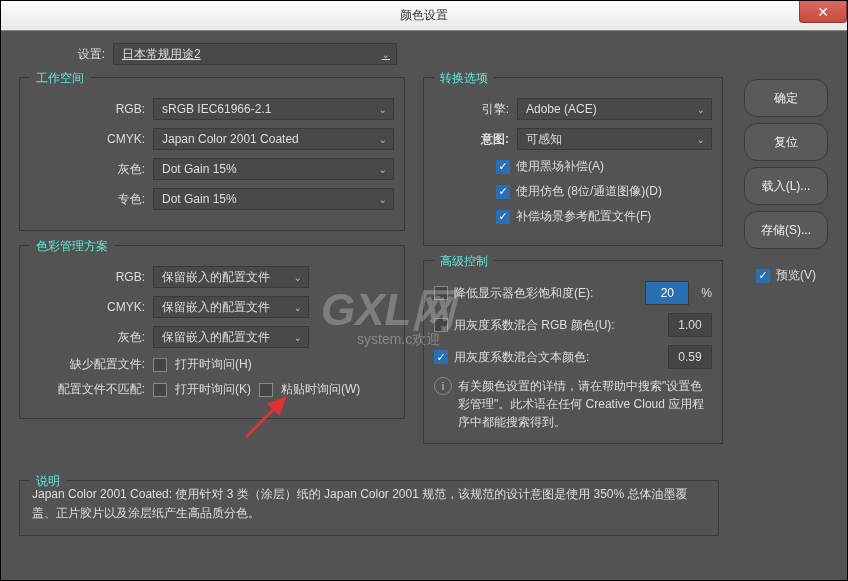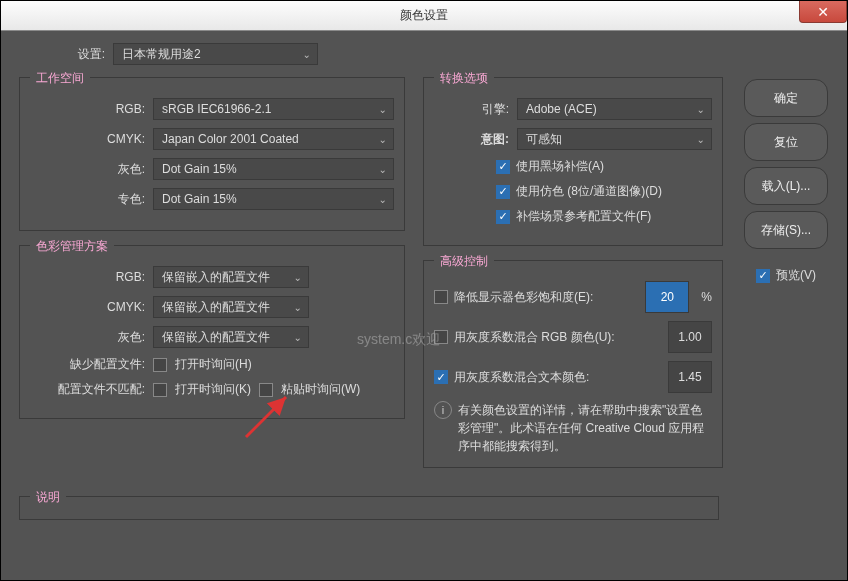--- a/index.html
+++ b/index.html
@@ -12,29 +12,29 @@
 .top-row { display: flex; align-items: center; gap: 8px; margin-bottom: 12px; padding-left: 50px; }
 .label { text-align: right; font-size: 12px; color: #ddd; }
 .dropdown { background: #494949; border: 1px solid #3a3a3a; color: #ddd; font-size: 12px; height: 22px; display: flex; align-items: center; justify-content: space-between; padding: 0 6px 0 8px; cursor: pointer; }
 .dropdown .chev { font-size: 10px; color: #bbb; }
 .columns { display: flex; gap: 18px; }
 .leftcol { width: 386px; }
 .rightcol { width: 300px; }
 .sidebar { position: absolute; right: 18px; top: 48px; width: 86px; display: flex; flex-direction: column; gap: 6px; align-items: center; }
 .btn { width: 84px; height: 38px; background: #5a5a5a; border: 1px solid #3a3a3a; border-radius: 13px; color: #eee; font-size: 12px; display: flex; align-items: center; justify-content: center; cursor: pointer; }
 .group { border: 1px solid #3a3a3a; position: relative; padding: 20px 10px 12px 10px; margin-bottom: 14px; }
-.group-title { position: absolute; top: -8px; left: 10px; background: #535353; padding: 0 6px; font-size: 12px; color: #f9a8d4; }
+.group-title { position: absolute; top: -8px; left: 10px; background: #535353; padding: 0 6px; font-size: 12px; color: #5eead4; }
 .frow { display: flex; align-items: center; gap: 8px; margin-bottom: 8px; }
 .frow .label { width: 92px; margin-left: 23px; }
 .cbwrap { display: flex; align-items: center; gap: 6px; margin-bottom: 8px; }
 .cb { width: 14px; height: 14px; border: 1px solid #888; background: #454545; display: inline-flex; align-items: center; justify-content: center; font-size: 11px; color: #fff; cursor: pointer; }
 .cb.checked { background: #2b6fb3; border-color: #2b6fb3; }
-.numbox { width: 44px; height: 32px; background: #454545; border: 1px solid #3a3a3a; color: #ddd; font-size: 12px; display: inline-flex; align-items: center; justify-content: center; }
+.numbox { width: 44px; height: 24px; background: #454545; border: 1px solid #3a3a3a; color: #ddd; font-size: 12px; display: inline-flex; align-items: center; justify-content: center; }
 .numbox.sel { background: #2b6fb3; color: #fff; }
-.desc-group { border: 1px solid #3a3a3a; position: relative; padding: 10px 12px 12px 12px; margin-top: 14px; }
+.desc-group { border: 1px solid #3a3a3a; position: relative; padding: 4px 12px 12px 12px; margin-top: 22px; }
 .desc-group .group-title { top: -8px; }
 .desc-text { font-size: 12px; color: #ddd; line-height: 1.6; }
 .wm { position: absolute; left: 320px; top: 250px; font-size: 44px; font-weight: bold; color: rgba(255,255,255,0.25); font-style: italic; pointer-events: none; user-select: none; }
 .wm2 { position: absolute; left: 356px; top: 300px; font-size: 14px; color: rgba(255,255,255,0.3); pointer-events: none; }
 .arrow { position: absolute; left: 237px; top: 360px; width: 56px; height: 50px; pointer-events: none; }
 .info-icon { width: 18px; height: 18px; border: 1px solid #888; border-radius: 50%; display: inline-flex; align-items: center; justify-content: center; font-size: 11px; color: #ccc; margin-right: 6px; flex-shrink: 0; }
 .info-row { display: flex; align-items: flex-start; margin-top: 8px; font-size: 12px; color: #ddd; line-height: 1.5; }
 .preview-row { display: flex; align-items: center; gap: 6px; margin-top: 12px; }
 </style>
 </head>
@@ -45,21 +45,21 @@
     <span class="title-text">颜色设置</span>
     <div class="close-btn">
       <span>✕</span>
     </div>
   </div>
 
   <div class="content">
 
     <div class="top-row">
       <span class="label" style="width:36px;">设置:</span>
-      <div class="dropdown" style="width:205px;">
+      <div class="dropdown" style="width:284px;text-decoration:underline;">
         <span>日本常规用途2</span>
         <span class="chev">⌄</span>
       </div>
     </div>
 
     <div class="columns">
       <div class="leftcol">
 
         <div class="group">
           <div class="group-title">工作空间</div>
@@ -176,46 +176,48 @@
           <div class="cbwrap">
             <span class="cb"></span>
             <span>用灰度系数混合 RGB 颜色(U):</span>
             <span style="flex:1"></span>
             <span class="numbox">1.00</span>
           </div>
           <div class="cbwrap">
             <span class="cb checked">✓</span>
             <span>用灰度系数混合文本颜色:</span>
             <span style="flex:1"></span>
-            <span class="numbox">1.45</span>
+            <span class="numbox">0.59</span>
           </div>
           <div class="info-row">
             <span class="info-icon">i</span>
             <span>有关颜色设置的详情，请在帮助中搜索"设置色彩管理"。此术语在任何 Creative Cloud 应用程序中都能搜索得到。</span>
           </div>
         </div>
 
       </div>
     </div>
 
     <div class="desc-group" style="width:700px;">
       <div class="group-title">说明</div>
+      <div class="desc-text">Japan Color 2001 Coated:  使用针对 3 类（涂层）纸的 Japan Color 2001 规范，该规范的设计意图是使用 350%  总体油墨覆盖、正片胶片以及涂层纸产生高品质分色。</div>
     </div>
 
     <div class="sidebar">
       <div class="btn">确定</div>
       <div class="btn">复位</div>
       <div class="btn">载入(L)...</div>
       <div class="btn">存储(S)...</div>
       <div class="preview-row">
         <span class="cb checked">✓</span>
         <span>预览(V)</span>
       </div>
     </div>
 
+    <div class="wm">GXL网</div>
     <div class="wm2">system.c欢迎</div>
 
     <svg class="arrow" viewBox="0 0 56 50">
       <defs>
           <marker id="ah" markerWidth="8" markerHeight="8" refX="6" refY="3" orient="auto">
             <path d="M0,0 L6,3 L0,6 Z" fill="#d33"></path>
           </marker>
         </defs>
       <line x1="8" y1="46" x2="48" y2="6" stroke="#d33" stroke-width="3" marker-end="url(#ah)"></line>
     </svg>

